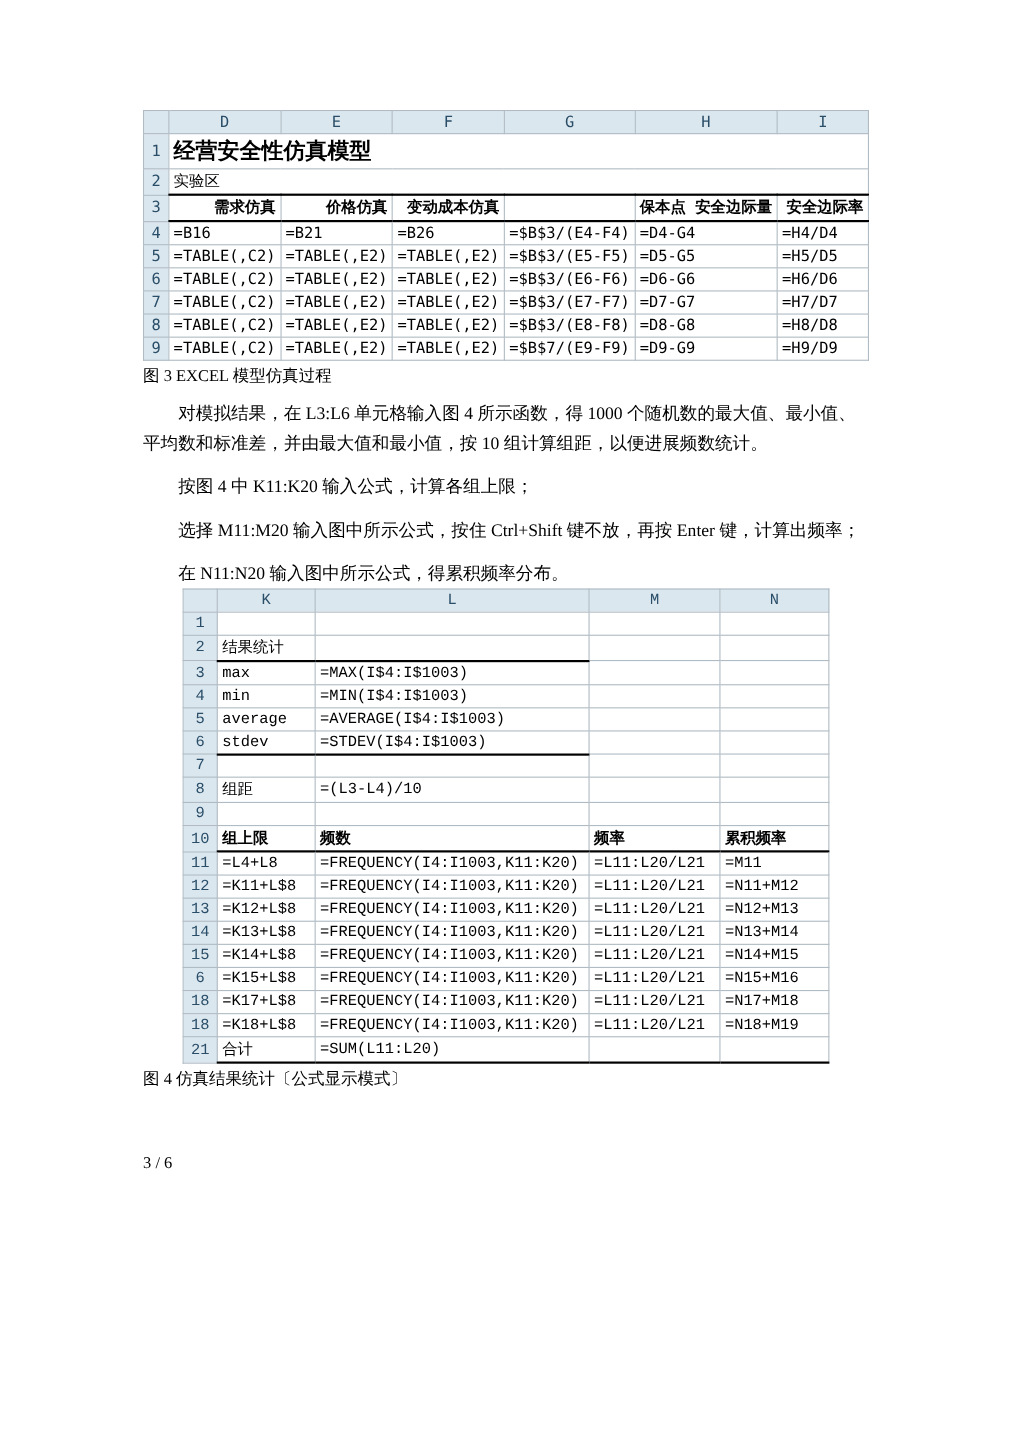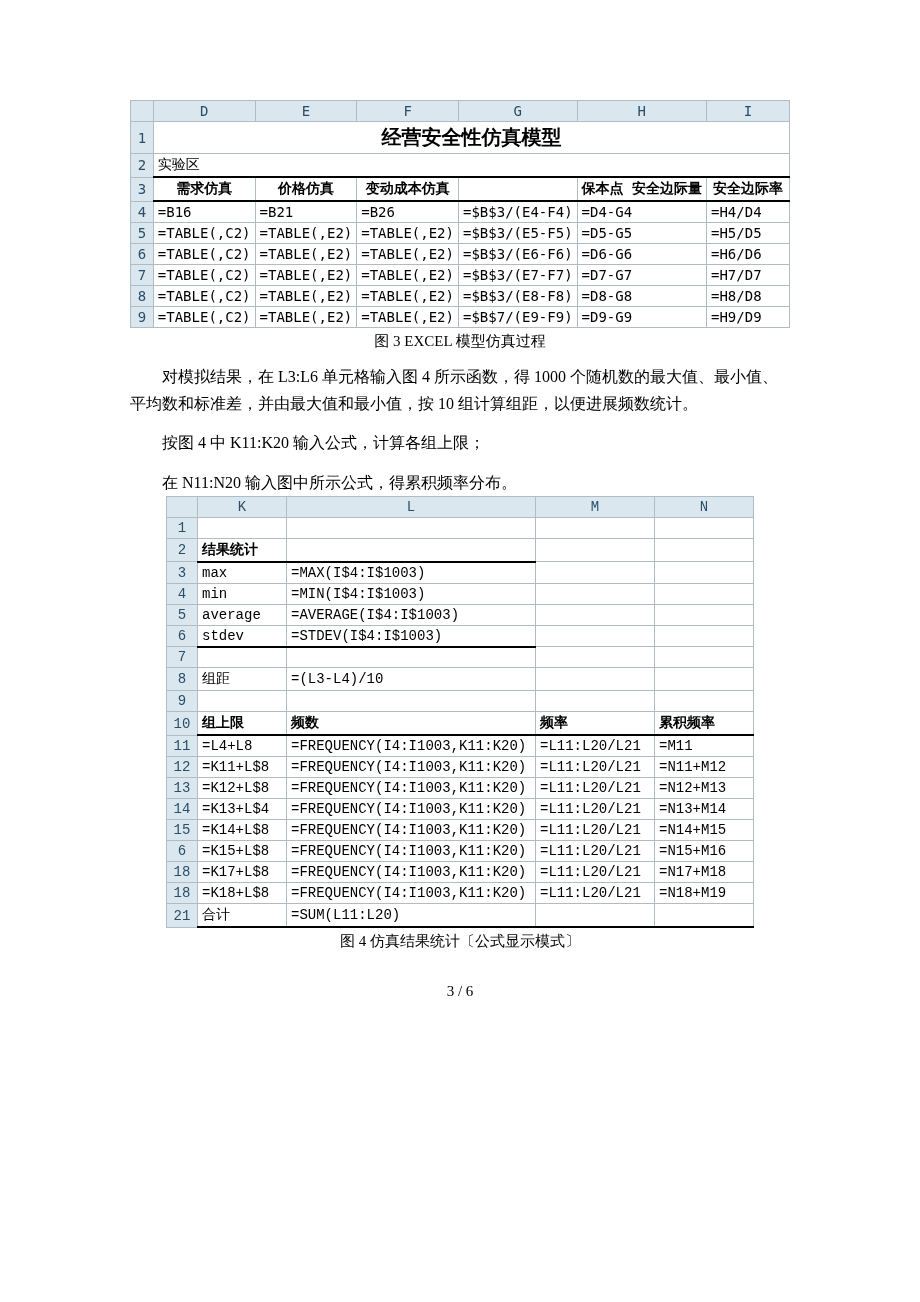--- a/index.html
+++ b/index.html
@@ -40,56 +40,55 @@
     text-align: center;
     font-weight: normal;
     color: #2a4e68;
     width: 22px;
   }
   .excel-table .corner {
     background: #dbe7ef;
     width: 22px;
   }
   .title-cell {
-    text-align: center;
     font-size: 20px;
     font-weight: bold;
   }
   .hdr-bold {
     font-weight: bold;
   }
   .hdr-center {
-    text-align: center;
+    text-align: right;
     margin-left: 36px;
   }
   .underline {
     border-bottom: 2px solid #000 !important;
   }
   .caption {
-    text-align: center;
+    text-align: left;
     font-size: 15px;
     margin: 4px 0 8px 0;
   }
   .body-text {
     font-size: 16px;
     line-height: 1.7;
     margin: 0;
   }
   .indent {
     text-indent: 2em;
     margin-top: 12px;
   }
   .tbl2 td, .tbl2 th {
     font-family: "Courier New", monospace;
     font-size: 14px;
   }
   .page-num {
-    text-align: center;
+    text-align: left;
     font-size: 15px;
-    margin-top: 32px;
+    margin-top: 60px;
   }
 </style>
 </head>
 <body>
 
 <div class="page">
 
   <table class="excel-table">
     <tbody>
         <tr>
@@ -174,20 +173,21 @@
           <td>=$B$7/(E9-F9)</td>
           <td>=D9-G9</td>
           <td>=H9/D9</td>
         </tr>
       </tbody>
   </table>
   <div class="caption">图 3 EXCEL 模型仿真过程</div>
 
   <p class="body-text indent">对模拟结果，在 L3:L6 单元格输入图 4 所示函数，得 1000 个随机数的最大值、最小值、平均数和标准差，并由最大值和最小值，按 10 组计算组距，以便进展频数统计。</p>
   <p class="body-text indent">按图 4 中 K11:K20 输入公式，计算各组上限；</p>
+  <p class="body-text indent">选择 M11:M20 输入图中所示公式，按住 Ctrl+Shift 键不放，再按 Enter 键，计算出频率；</p>
   <p class="body-text indent">在 N11:N20 输入图中所示公式，得累积频率分布。</p>
 
   <table class="excel-table tbl2">
     <tbody>
         <tr>
       <td class="corner"></td>
       <td class="colhead" style="width:80px">K</td>
       <td class="colhead" style="width:240px">L</td>
       <td class="colhead" style="width:110px">M</td>
       <td class="colhead" style="width:90px">N</td>
@@ -196,21 +196,21 @@
       <tbody id="fig4-pre">
         <tr>
           <td class="rowhead">1</td>
           <td></td>
           <td></td>
           <td></td>
           <td></td>
         </tr>
         <tr>
           <td class="rowhead">2</td>
-          <td class="underline" style="font-weight: bold;">结果统计</td>
+          <td class="underline" style="font-weight: normal;">结果统计</td>
           <td class="underline"></td>
           <td></td>
           <td></td>
         </tr>
         <tr>
           <td class="rowhead">3</td>
           <td>max</td>
           <td>=MAX(I$4:I$1003)</td>
           <td></td>
           <td></td>
@@ -284,21 +284,21 @@
         </tr>
         <tr>
           <td class="rowhead">13</td>
           <td>=K12+L$8</td>
           <td>=FREQUENCY(I4:I1003,K11:K20)</td>
           <td>=L11:L20/L21</td>
           <td>=N12+M13</td>
         </tr>
         <tr>
           <td class="rowhead">14</td>
-          <td>=K13+L$4</td>
+          <td>=K13+L$8</td>
           <td>=FREQUENCY(I4:I1003,K11:K20)</td>
           <td>=L11:L20/L21</td>
           <td>=N13+M14</td>
         </tr>
         <tr>
           <td class="rowhead">15</td>
           <td>=K14+L$8</td>
           <td>=FREQUENCY(I4:I1003,K11:K20)</td>
           <td>=L11:L20/L21</td>
           <td>=N14+M15</td>

